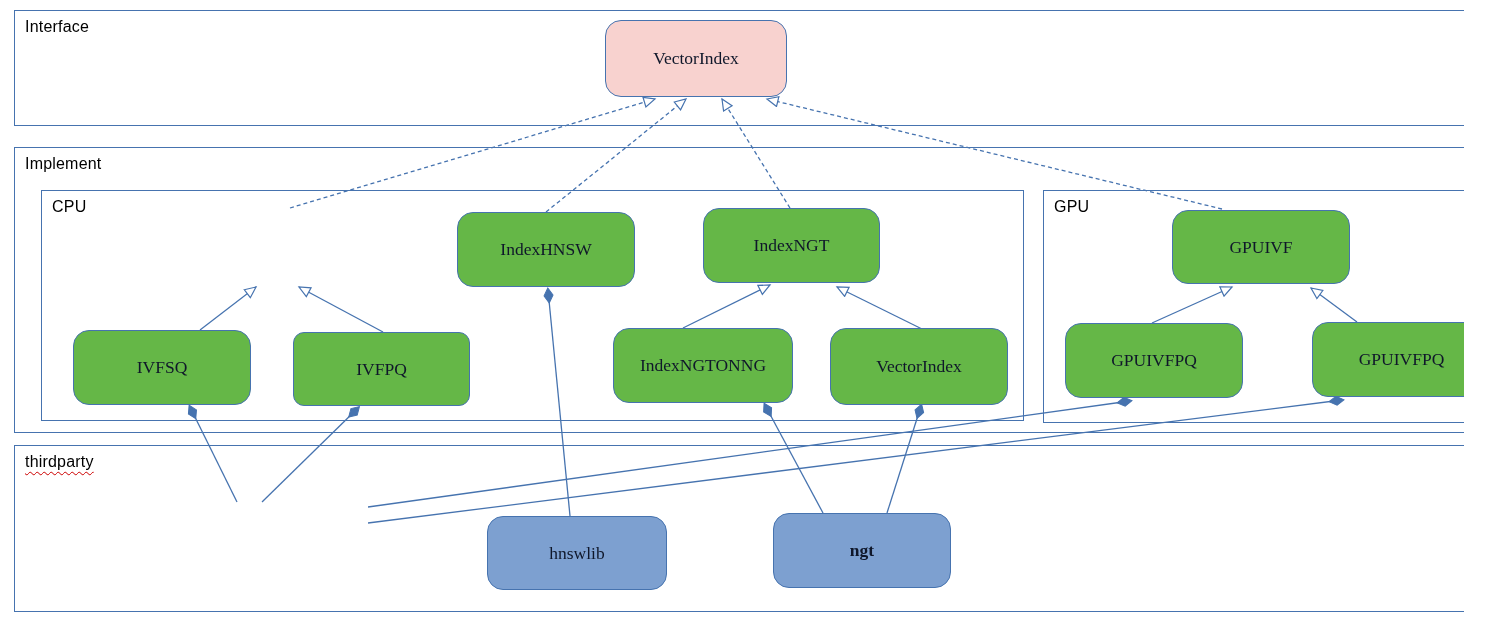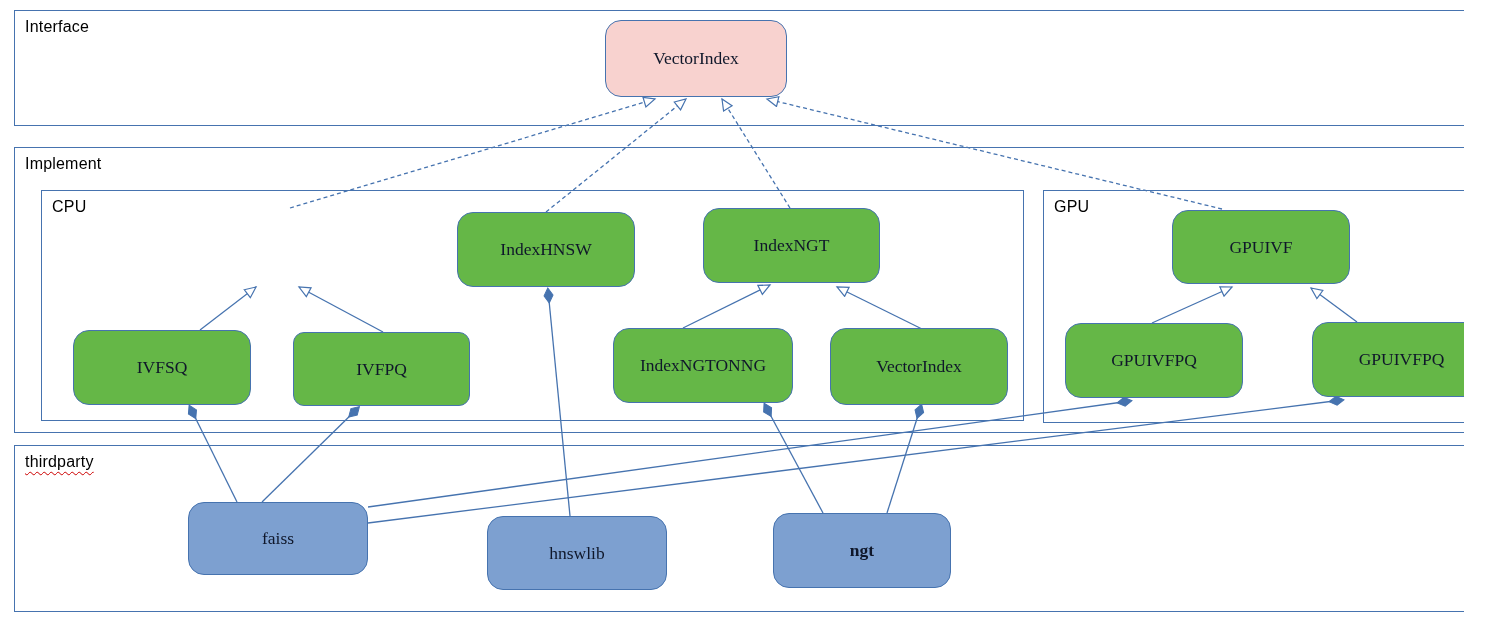--- a/index.html
+++ b/index.html
@@ -105,22 +105,19 @@
     </div>
     <div class="node class" style="left: 1172px; top: 210px; width: 178px; height: 74px;">
       <span>GPUIVF</span>
     </div>
     <div class="node class" style="left: 1065px; top: 323px; width: 178px; height: 75px;">
       <span>GPUIVFPQ</span>
     </div>
     <div class="node class" style="left: 1312px; top: 322px; width: 179px; height: 75px;">
       <span>GPUIVFPQ</span>
     </div>
-    <div class="node library" style="left: 188px; top: 502px; width: 180px; height: 73px;">
-      <span>faiss</span>
-    </div>
     <div class="node library" style="left: 487px; top: 516px; width: 180px; height: 74px;">
       <span>hnswlib</span>
     </div>
     <div class="node library" style="left: 773px; top: 513px; width: 178px; height: 75px; font-weight: bold;">
       <span>ngt</span>
     </div>
   </div>
 
 </body></html>

